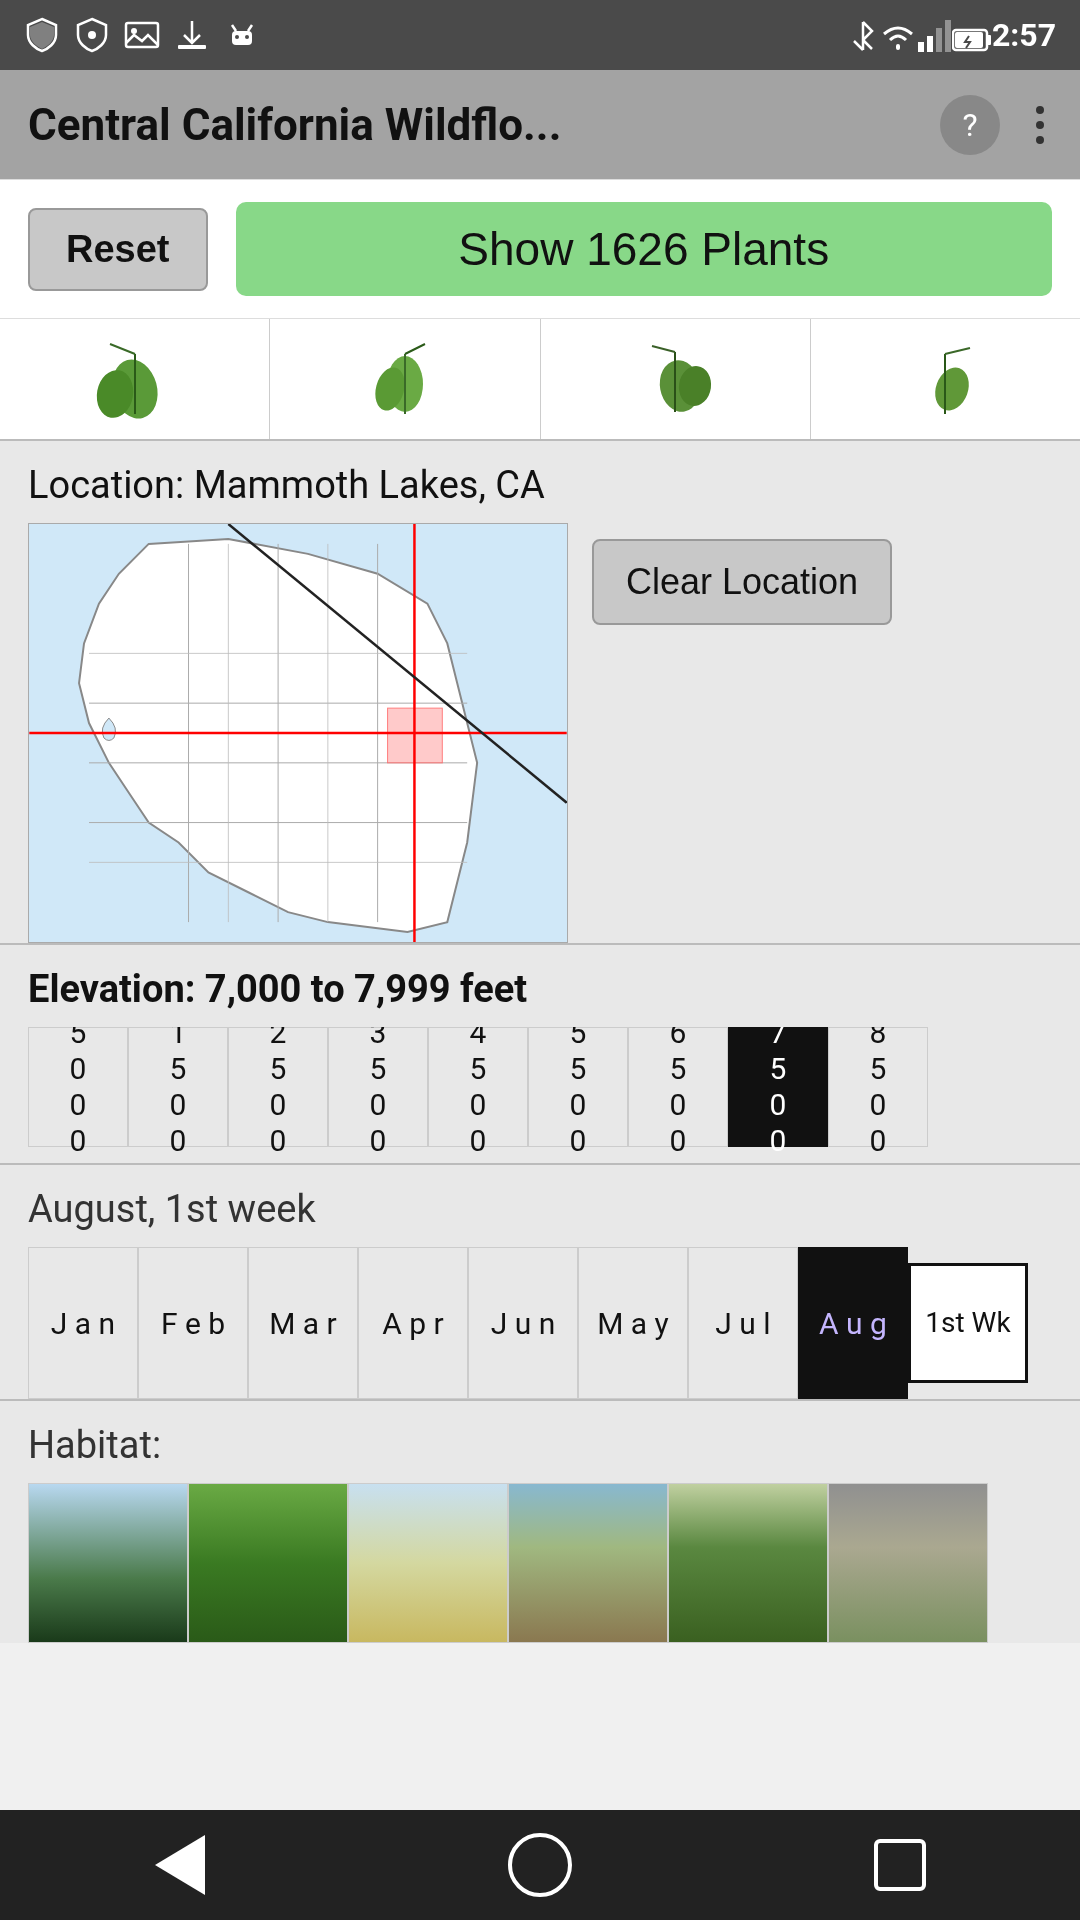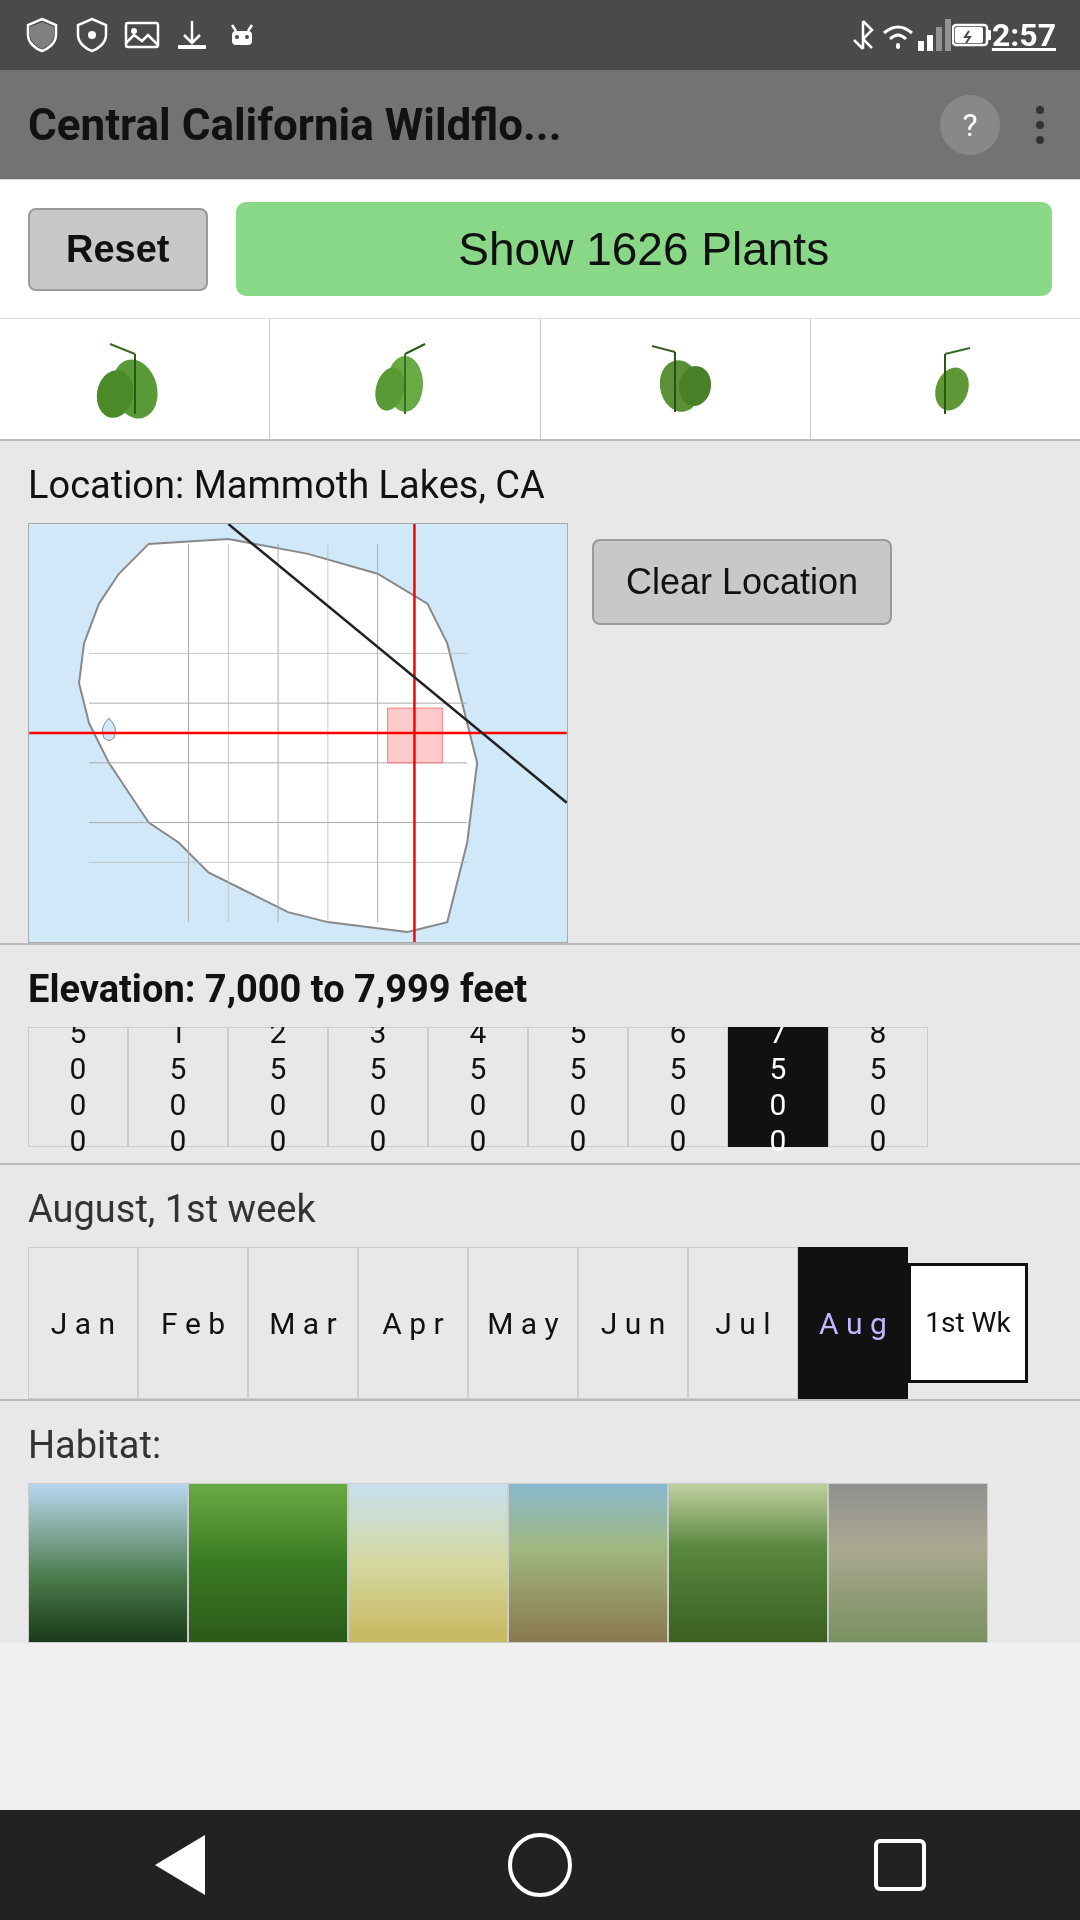--- a/index.html
+++ b/index.html
@@ -24,32 +24,31 @@
       justify-content: space-between;
       padding: 0 24px;
     }
     .status-bar-left {
       display: flex;
       gap: 14px;
       align-items: center;
     }
     .status-bar-right {
       display: flex;
-      align-items: center;
+      align-items: flex-end;
       gap: 0;
       font-size: 28px;
       color: white;
-      text-decoration: underline;
     }
 
     
     .top-bar {
       width: 100%;
       height: 110px;
-      background: #737373;
+      background: #a3a3a3;
       display: flex;
       align-items: center;
       padding: 0 28px;
       border-bottom: 1px solid #ddd;
     }
     .top-bar-title {
       flex: 1;
       font-size: 44px;
       font-weight: bold;
       color: #111;
@@ -534,26 +533,26 @@
 n</div>
       <div class="month-item">F
 e
 b</div>
       <div class="month-item">M
 a
 r</div>
       <div class="month-item">A
 p
 r</div>
+      <div class="month-item">J
+u
+n</div>
       <div class="month-item">M
 a
 y</div>
-      <div class="month-item">J
-u
-n</div>
       <div class="month-item">J
 u
 l</div>
       <div class="month-item selected">A
 u
 g</div>
       <div class="week-item selected">1st
 Wk</div>
     </div>
 </div>

